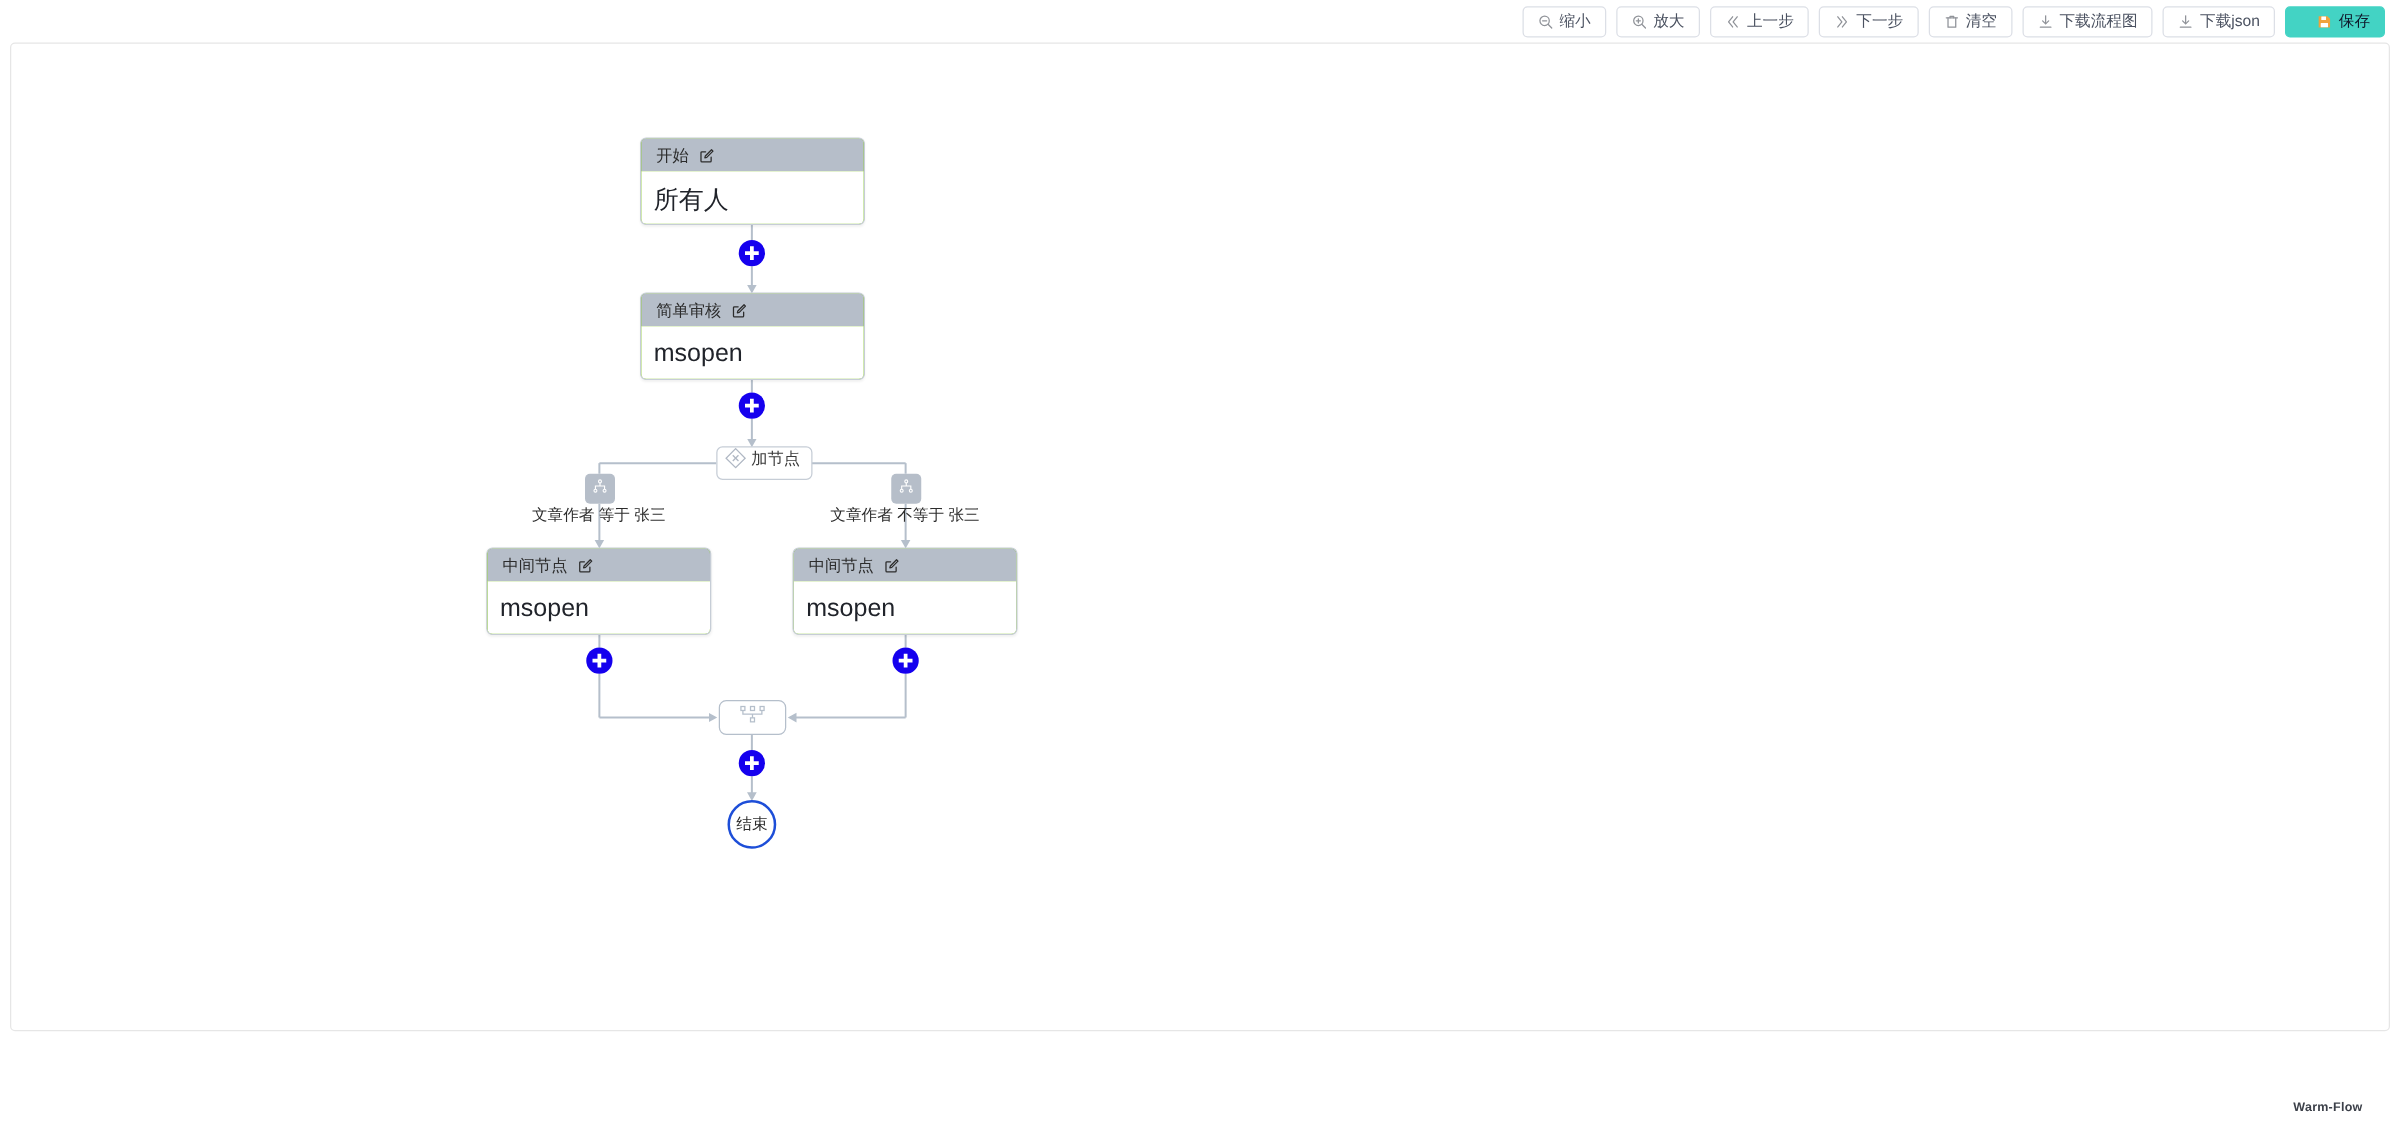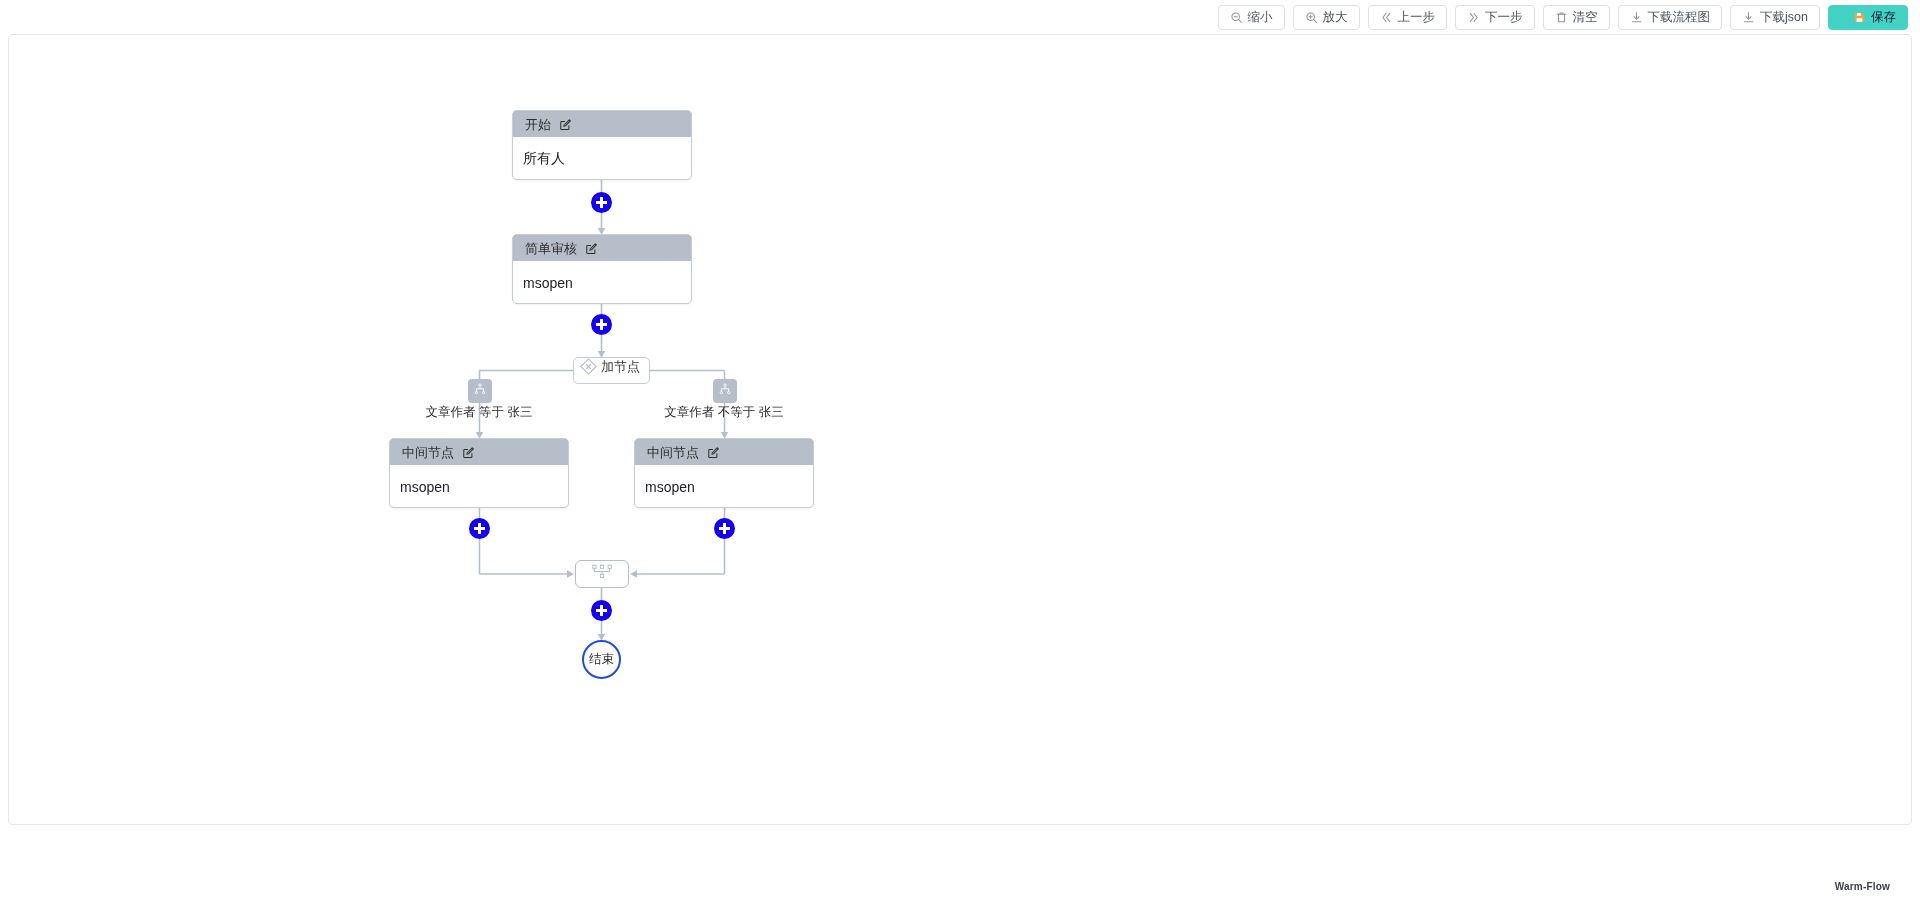--- a/index.html
+++ b/index.html
@@ -110,21 +110,21 @@
     width: 13px; height: 13px;
     display: inline-flex;
     color: #2c2c2c;
     cursor: pointer;
   }
   .node-body {
     height: 44px;
     display: flex;
     align-items: center;
     padding: 0 10px;
-    font-size: 14px;
+    font-size: 20px;
     color: #20232a;
     background: #ffffff;
   }
 
   
   .gateway {
     position: absolute;
     height: 27px;
     display: inline-flex;
     align-items: flex-start;

